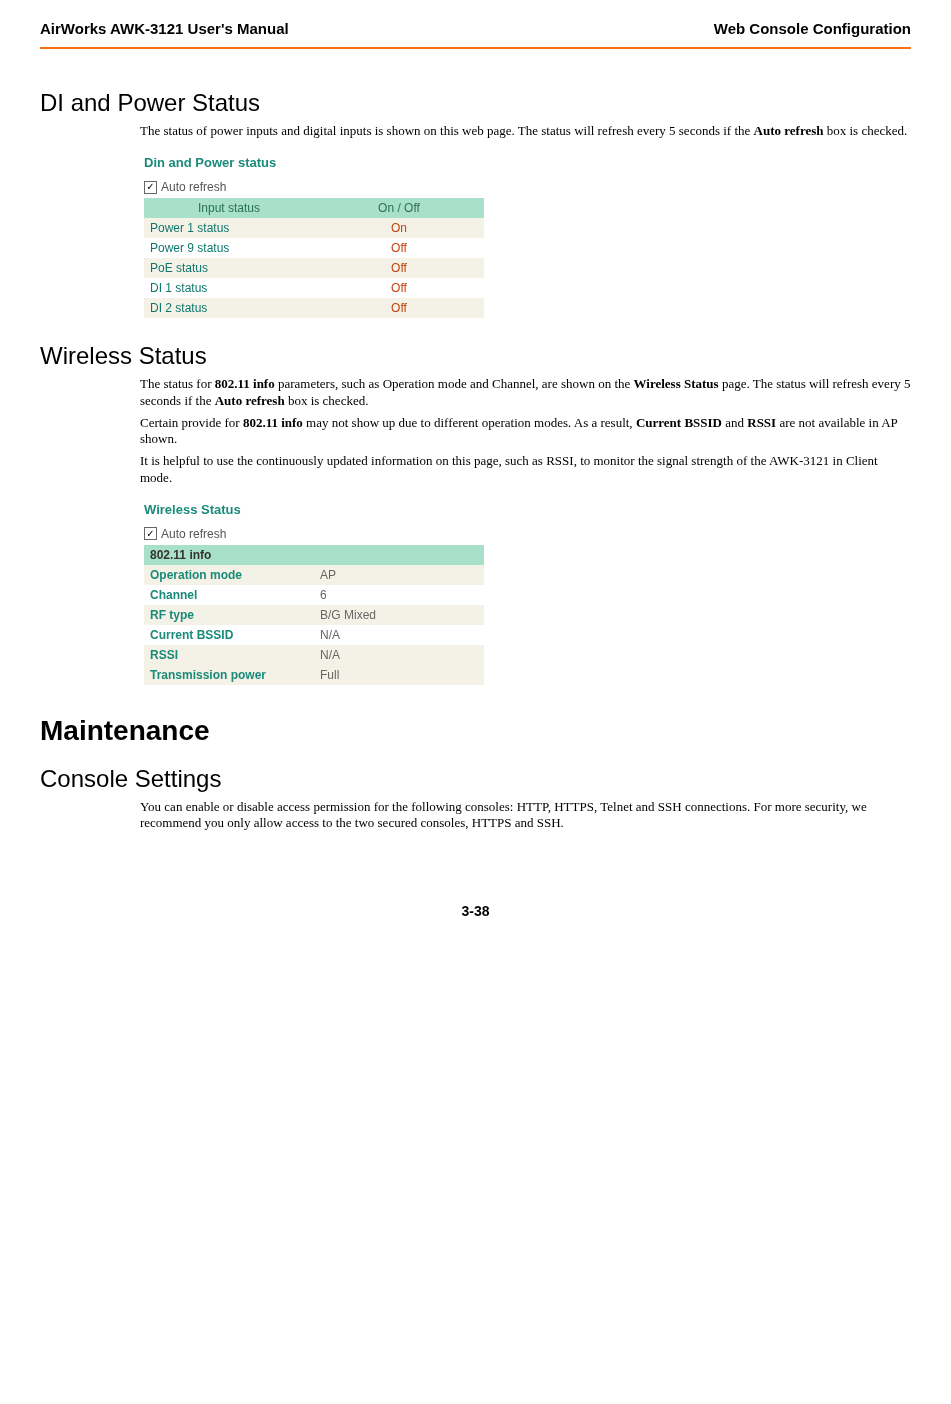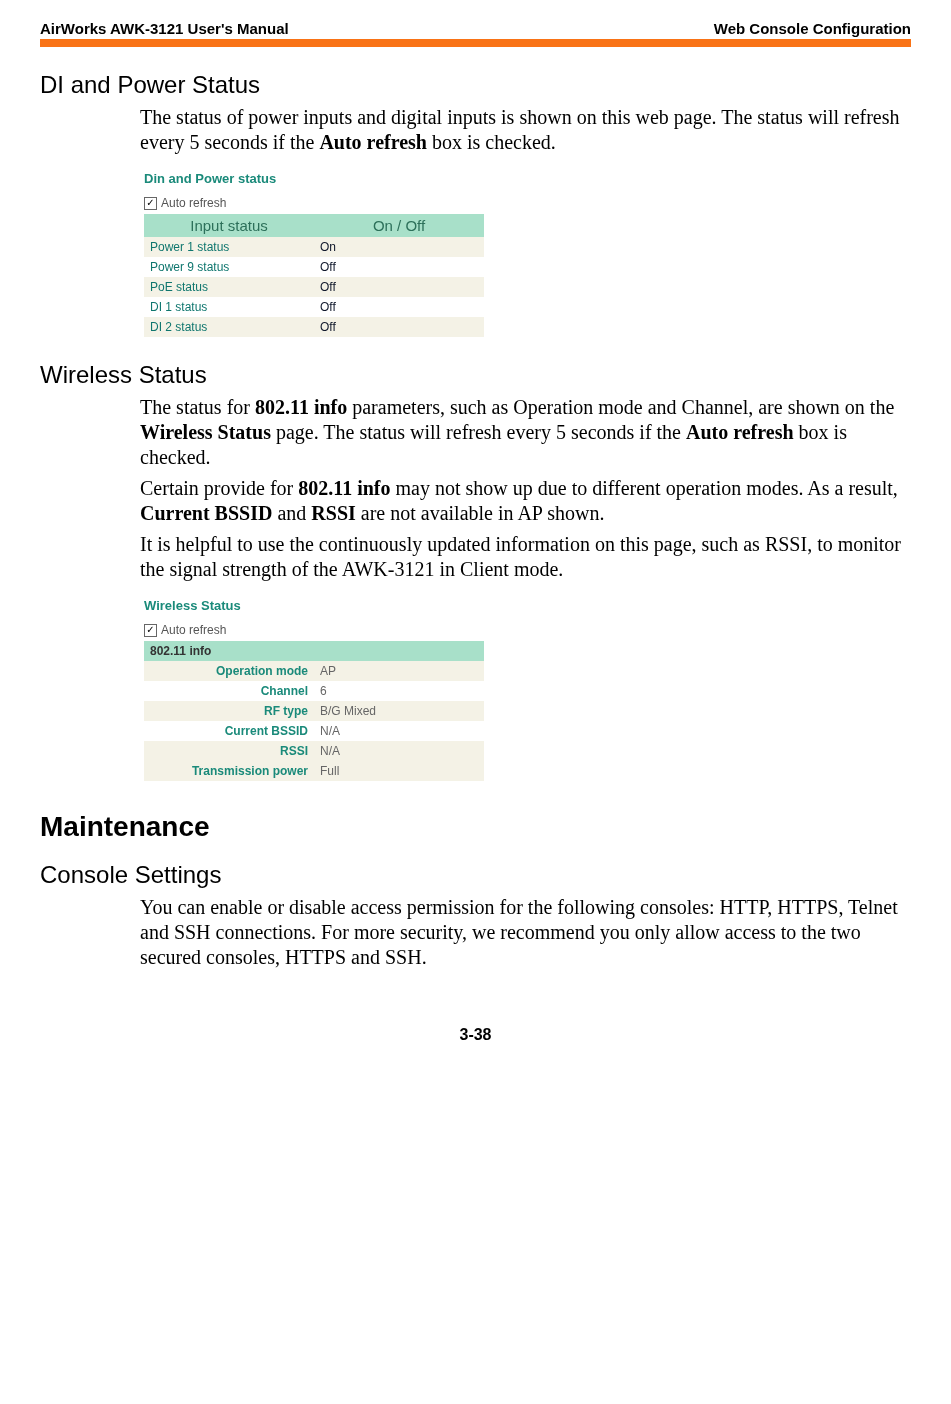--- a/index.html
+++ b/index.html
@@ -12,38 +12,38 @@
   }
   .page {
     padding: 20px 40px 40px 40px;
   }
   .header-bar {
     display: flex;
     justify-content: space-between;
     font-family: Arial, Helvetica, sans-serif;
     font-weight: bold;
     font-size: 15px;
-    border-bottom: 8px solid #f97316;
-    padding-bottom: 2px;
-    margin-bottom: 24px;
+    border-bottom: 2px solid #f97316;
+    padding-bottom: 10px;
+    margin-bottom: 40px;
   }
   h1.doc-h1 {
     font-family: Arial, Helvetica, sans-serif;
     font-weight: bold;
     font-size: 28px;
     margin: 24px 0 6px 0;
   }
   h2.doc-h2 {
     font-family: Arial, Helvetica, sans-serif;
     font-weight: normal;
     font-size: 24px;
     margin: 18px 0 6px 0;
   }
   .body-text {
-    font-size: 20px;
+    font-size: 13px;
     margin: 6px 0 6px 100px;
     line-height: 1.25;
   }
   .b { font-weight: bold; }
   .widget {
     margin: 10px 0 10px 100px;
     font-family: Verdana, Arial, sans-serif;
     font-size: 12px;
     color: #333;
     background: #fff;
@@ -80,32 +80,33 @@
     border-collapse: collapse;
     width: 340px;
     margin-left: 4px;
   }
   table.status th {
     background: #a8e0c9;
     color: #2d705a;
     font-weight: normal;
     text-align: center;
     padding: 3px 6px;
-    font-size: 15px;
+    font-size: 12px;
   }
   table.status td {
     padding: 3px 6px;
     font-size: 12px;
   }
   table.status td.lbl {
     color: #0f766e;
     width: 50%;
   }
   table.status td.val {
-    color: #0f172a;
+    color: #c2410c;
+    text-align: center;
   }
   table.status tr.alt { background: #f4f2e6; }
 
   table.wstatus {
     border-collapse: collapse;
     width: 340px;
     margin-left: 4px;
   }
   table.wstatus th {
     background: #a8e0c9;
@@ -116,31 +117,30 @@
     font-size: 12px;
   }
   table.wstatus td {
     padding: 3px 6px;
     font-size: 12px;
   }
   table.wstatus td.lbl {
     color: #1a8a7a;
     font-weight: bold;
     width: 50%;
-    text-align: right;
   }
   table.wstatus td.val { color: #666; }
   table.wstatus tr.alt { background: #f4f2e6; }
 
   .footer-page {
     text-align: center;
     font-family: Arial, Helvetica, sans-serif;
     font-weight: bold;
-    font-size: 16px;
-    margin-top: 56px;
+    font-size: 14px;
+    margin-top: 72px;
   }
 </style>
 </head>
 <body>
 
 <div class="page">
 
   <div class="header-bar">
     <span>AirWorks AWK-3121 User's Manual</span>
     <span>Web Console Configuration</span>

